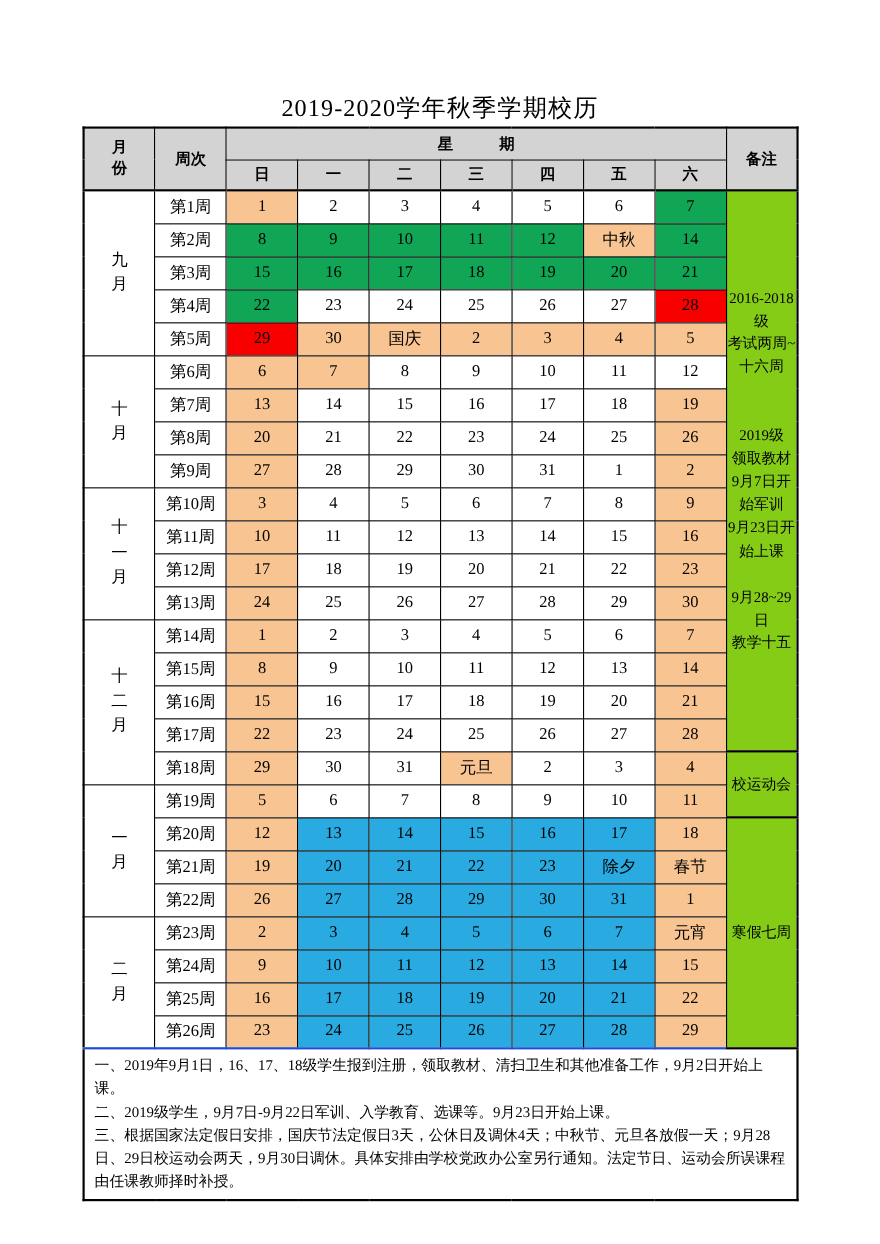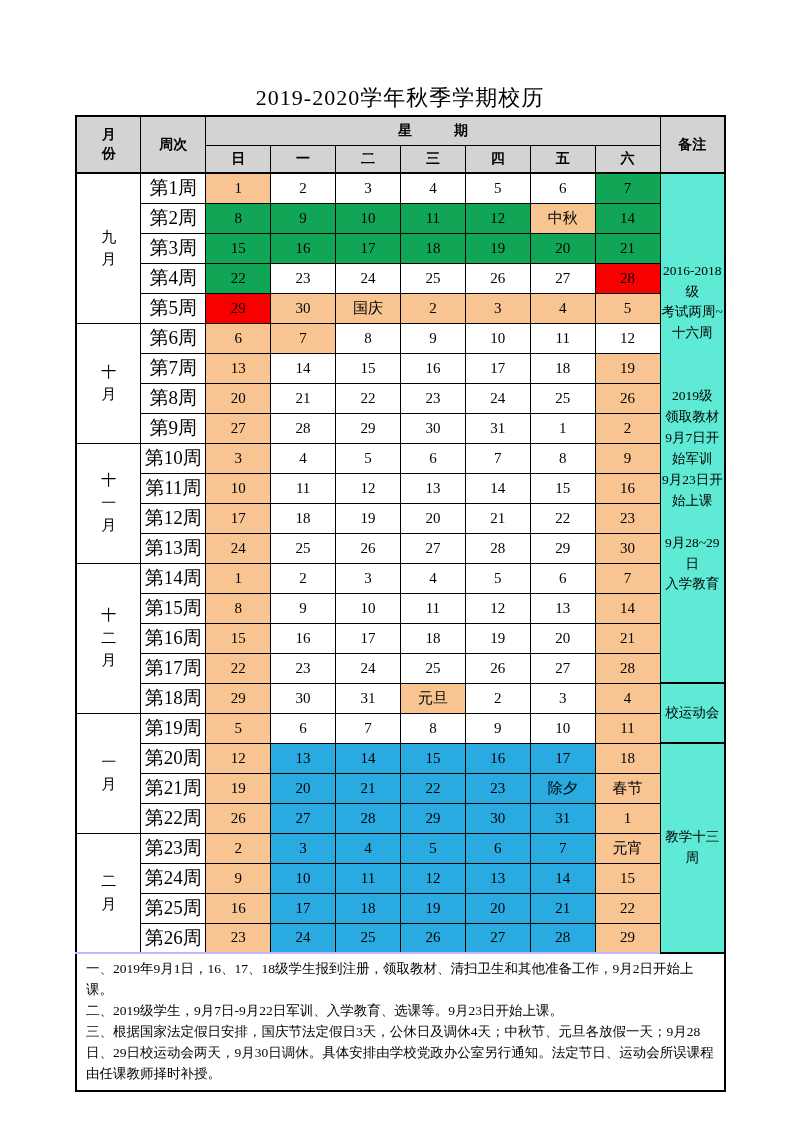--- a/index.html
+++ b/index.html
@@ -23,34 +23,34 @@
     padding:0; overflow:hidden;
   }
   thead th { background:var(--c-header); font-weight:bold; font-size:14px; }
   tr.hrow1 { height:29px; }
   tr.hrow2 { height:28px; }
   th.month-h, th.week-h, th.remark-h, .hrow2 th { border-bottom:2px solid #000; }
   th.month-h div { line-height:1.3; }
   .xingqi-flex { display:flex; justify-content:center; gap:42px; }
   tbody tr { height:30px; }
   td.day { font-size:15px; }
-  td.week-label { font-size:19px; }
+  td.week-label { font-size:15px; }
   td.month-cell { font-size:15px; background:#fff; }
   td.month-cell div { line-height:1.5; }
   td.remark {
-    font-size:13.5px; line-height:1.55; background:#5eead4;
+    font-size:13.5px; line-height:1.55; background:#84cc16;
     border-top:2px solid #000; border-bottom:2px solid #000;
   }
   .c-W { background:#ffffff; }
   .c-O { background:var(--c-orange); }
   .c-G { background:var(--c-green); }
   .c-R { background:var(--c-red); }
   .c-B { background:var(--c-blue); }
   td.notes {
-    border-top:2px solid #c4b5fd; text-align:left; vertical-align:top;
+    border-top:2px solid #1d4ed8; text-align:left; vertical-align:top;
     height:90px; padding:5px 9px; font-size:13.5px; background:#fff;
   }
   .notes p { margin:0; line-height:1.55; }
 </style>
 </head>
 <body>
 
 <div class="page" style="--c-orange: #F8C491; --c-green: #10A656; --c-red: #F80000; --c-blue: #29ABE2; --c-header: #D3D3D3;">
   <h1 class="title">2019-2020学年秋季学期校历</h1>
 
@@ -98,21 +98,21 @@
             <div>2016-2018级</div>
             <div>考试两周~十六周</div>
             <div>&nbsp;</div>
             <div>&nbsp;</div>
             <div>2019级</div>
             <div>领取教材</div>
             <div>9月7日开始军训</div>
             <div>9月23日开始上课</div>
             <div>&nbsp;</div>
             <div>9月28~29日</div>
-            <div>入学教育</div>
+            <div>教学十五</div>
           </td>
         </tr>
         <tr>
           <td class="week-label">第2周</td>
           <td class="day c-G">8</td>
           <td class="day c-G">9</td>
           <td class="day c-G">10</td>
           <td class="day c-G">11</td>
           <td class="day c-G">12</td>
           <td class="day c-O">中秋</td>
@@ -312,21 +312,21 @@
         <tr>
           <td class="week-label">第20周</td>
           <td class="day c-O">12</td>
           <td class="day c-B">13</td>
           <td class="day c-B">14</td>
           <td class="day c-B">15</td>
           <td class="day c-B">16</td>
           <td class="day c-B">17</td>
           <td class="day c-O">18</td>
           <td class="remark c-B" rowspan="7">
-            <div>教学十三周</div>
+            <div>寒假七周</div>
           </td>
         </tr>
         <tr>
           <td class="week-label">第21周</td>
           <td class="day c-O">19</td>
           <td class="day c-B">20</td>
           <td class="day c-B">21</td>
           <td class="day c-B">22</td>
           <td class="day c-B">23</td>
           <td class="day c-B">除夕</td>

